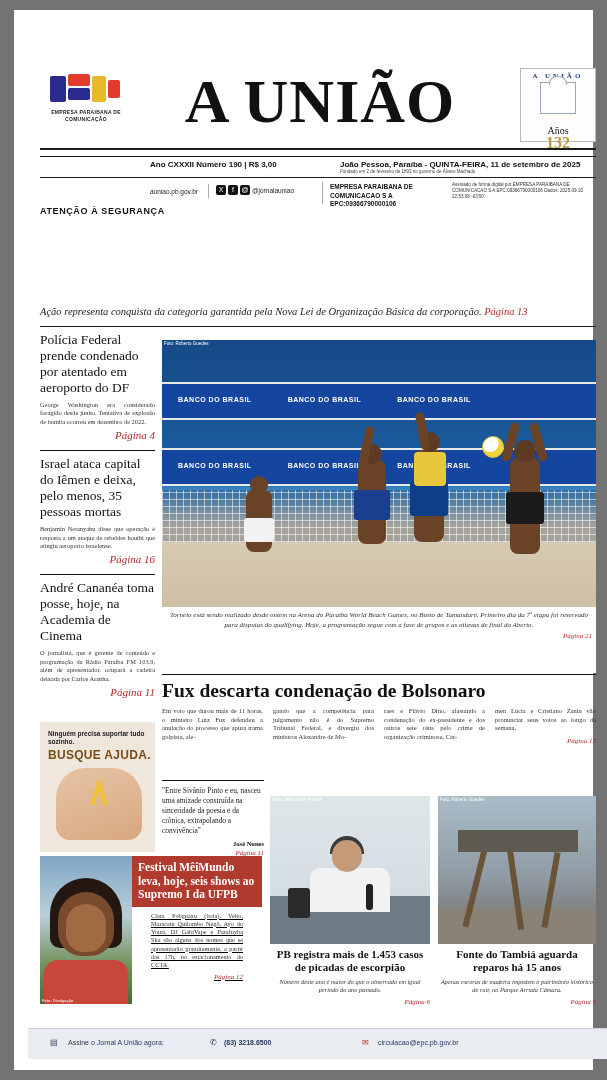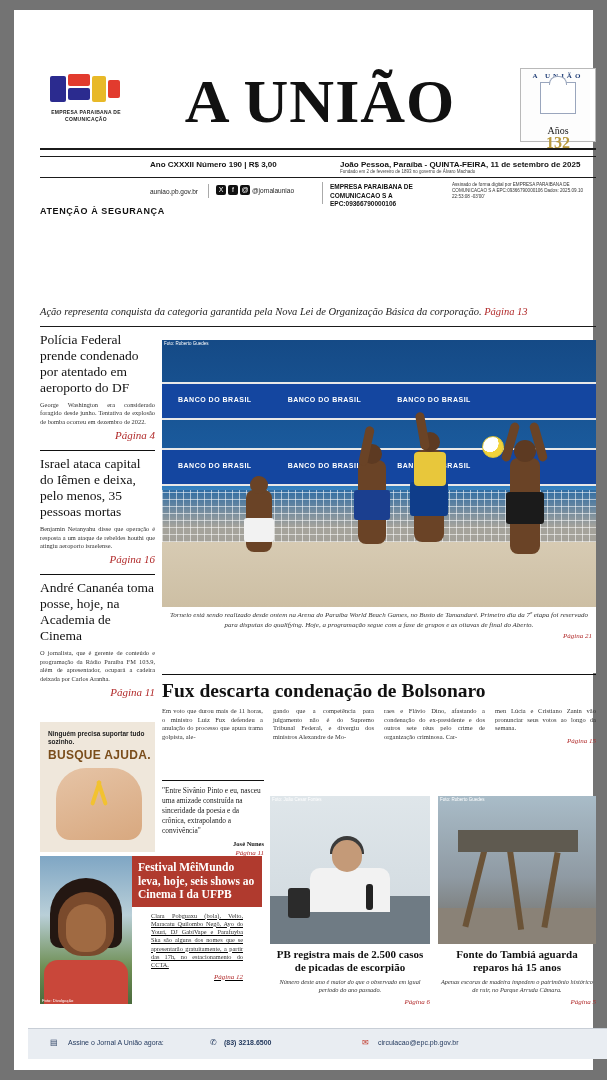--- a/index.html
+++ b/index.html
@@ -307,40 +307,40 @@
   <div class="fest-photo">
     <div class="fest-sky"></div>
     <div class="fest-hair"></div>
     <div class="fest-head"></div>
     <div class="fest-face"></div>
     <div class="fest-dress"></div>
     <div class="fest-credit">Foto: Divulgação</div>
   </div>
   <div class="fest-box">
     <div style="background:#b03a2e;color:#fff;padding:5px 6px;">
-      <div class="fest-title" style="color:#fff;">Festival MêiMundo leva, hoje, seis shows ao Cinema I da UFPB</div>
+      <div class="fest-title" style="color:#fff;">Festival MêiMundo leva, hoje, seis shows ao Supremo I da UFPB</div>
     </div>
     <div style="padding:0 19px;text-decoration:underline;">
       <div class="fest-text">Clara Pobguaxu (bola), Velto, Maracatu Quilombo Negô, Ayo do Youri, DJ GabiVape e Parafuyba Ska são alguns dos nomes que se apresentarão gratuitamente, a partir das 17h, no estacionamento do CCTA.</div>
       <div class="fest-page">Página 12</div>
     </div>
   </div>
 
   <div class="b1-photo">
     <div class="lab-wall"></div>
     <div class="lab-desk"></div>
     <div class="lab-scope"></div>
     <div class="lab-coat"></div>
     <div class="lab-man-hair"></div>
     <div class="lab-man-head"></div>
     <div class="lab-mic"></div>
     <div class="credit">Foto: João Cesar Fontes</div>
   </div>
   <div class="b1-cap">
-    <div class="b-title">PB registra mais de 2.500 casos de picadas de escorpião</div>
+    <div class="b-title">PB registra mais de 1.453 casos de picadas de escorpião</div>
     <div class="b-sub">Número deste ano é maior do que o observado em igual período do ano passado.</div>
     <div class="b-page">Página 6</div>
   </div>
 
   <div class="b2-photo">
     <div class="ruin-sky"></div>
     <div class="ruin-floor"></div>
     <div class="ruin-beam" style="left:34px;top:52px;width:6px;height:80px;transform:rotate(14deg);"></div>
     <div class="ruin-beam" style="left:74px;top:46px;width:6px;height:88px;transform:rotate(-8deg);"></div>
     <div class="ruin-beam" style="left:110px;top:56px;width:6px;height:76px;transform:rotate(10deg);"></div>

